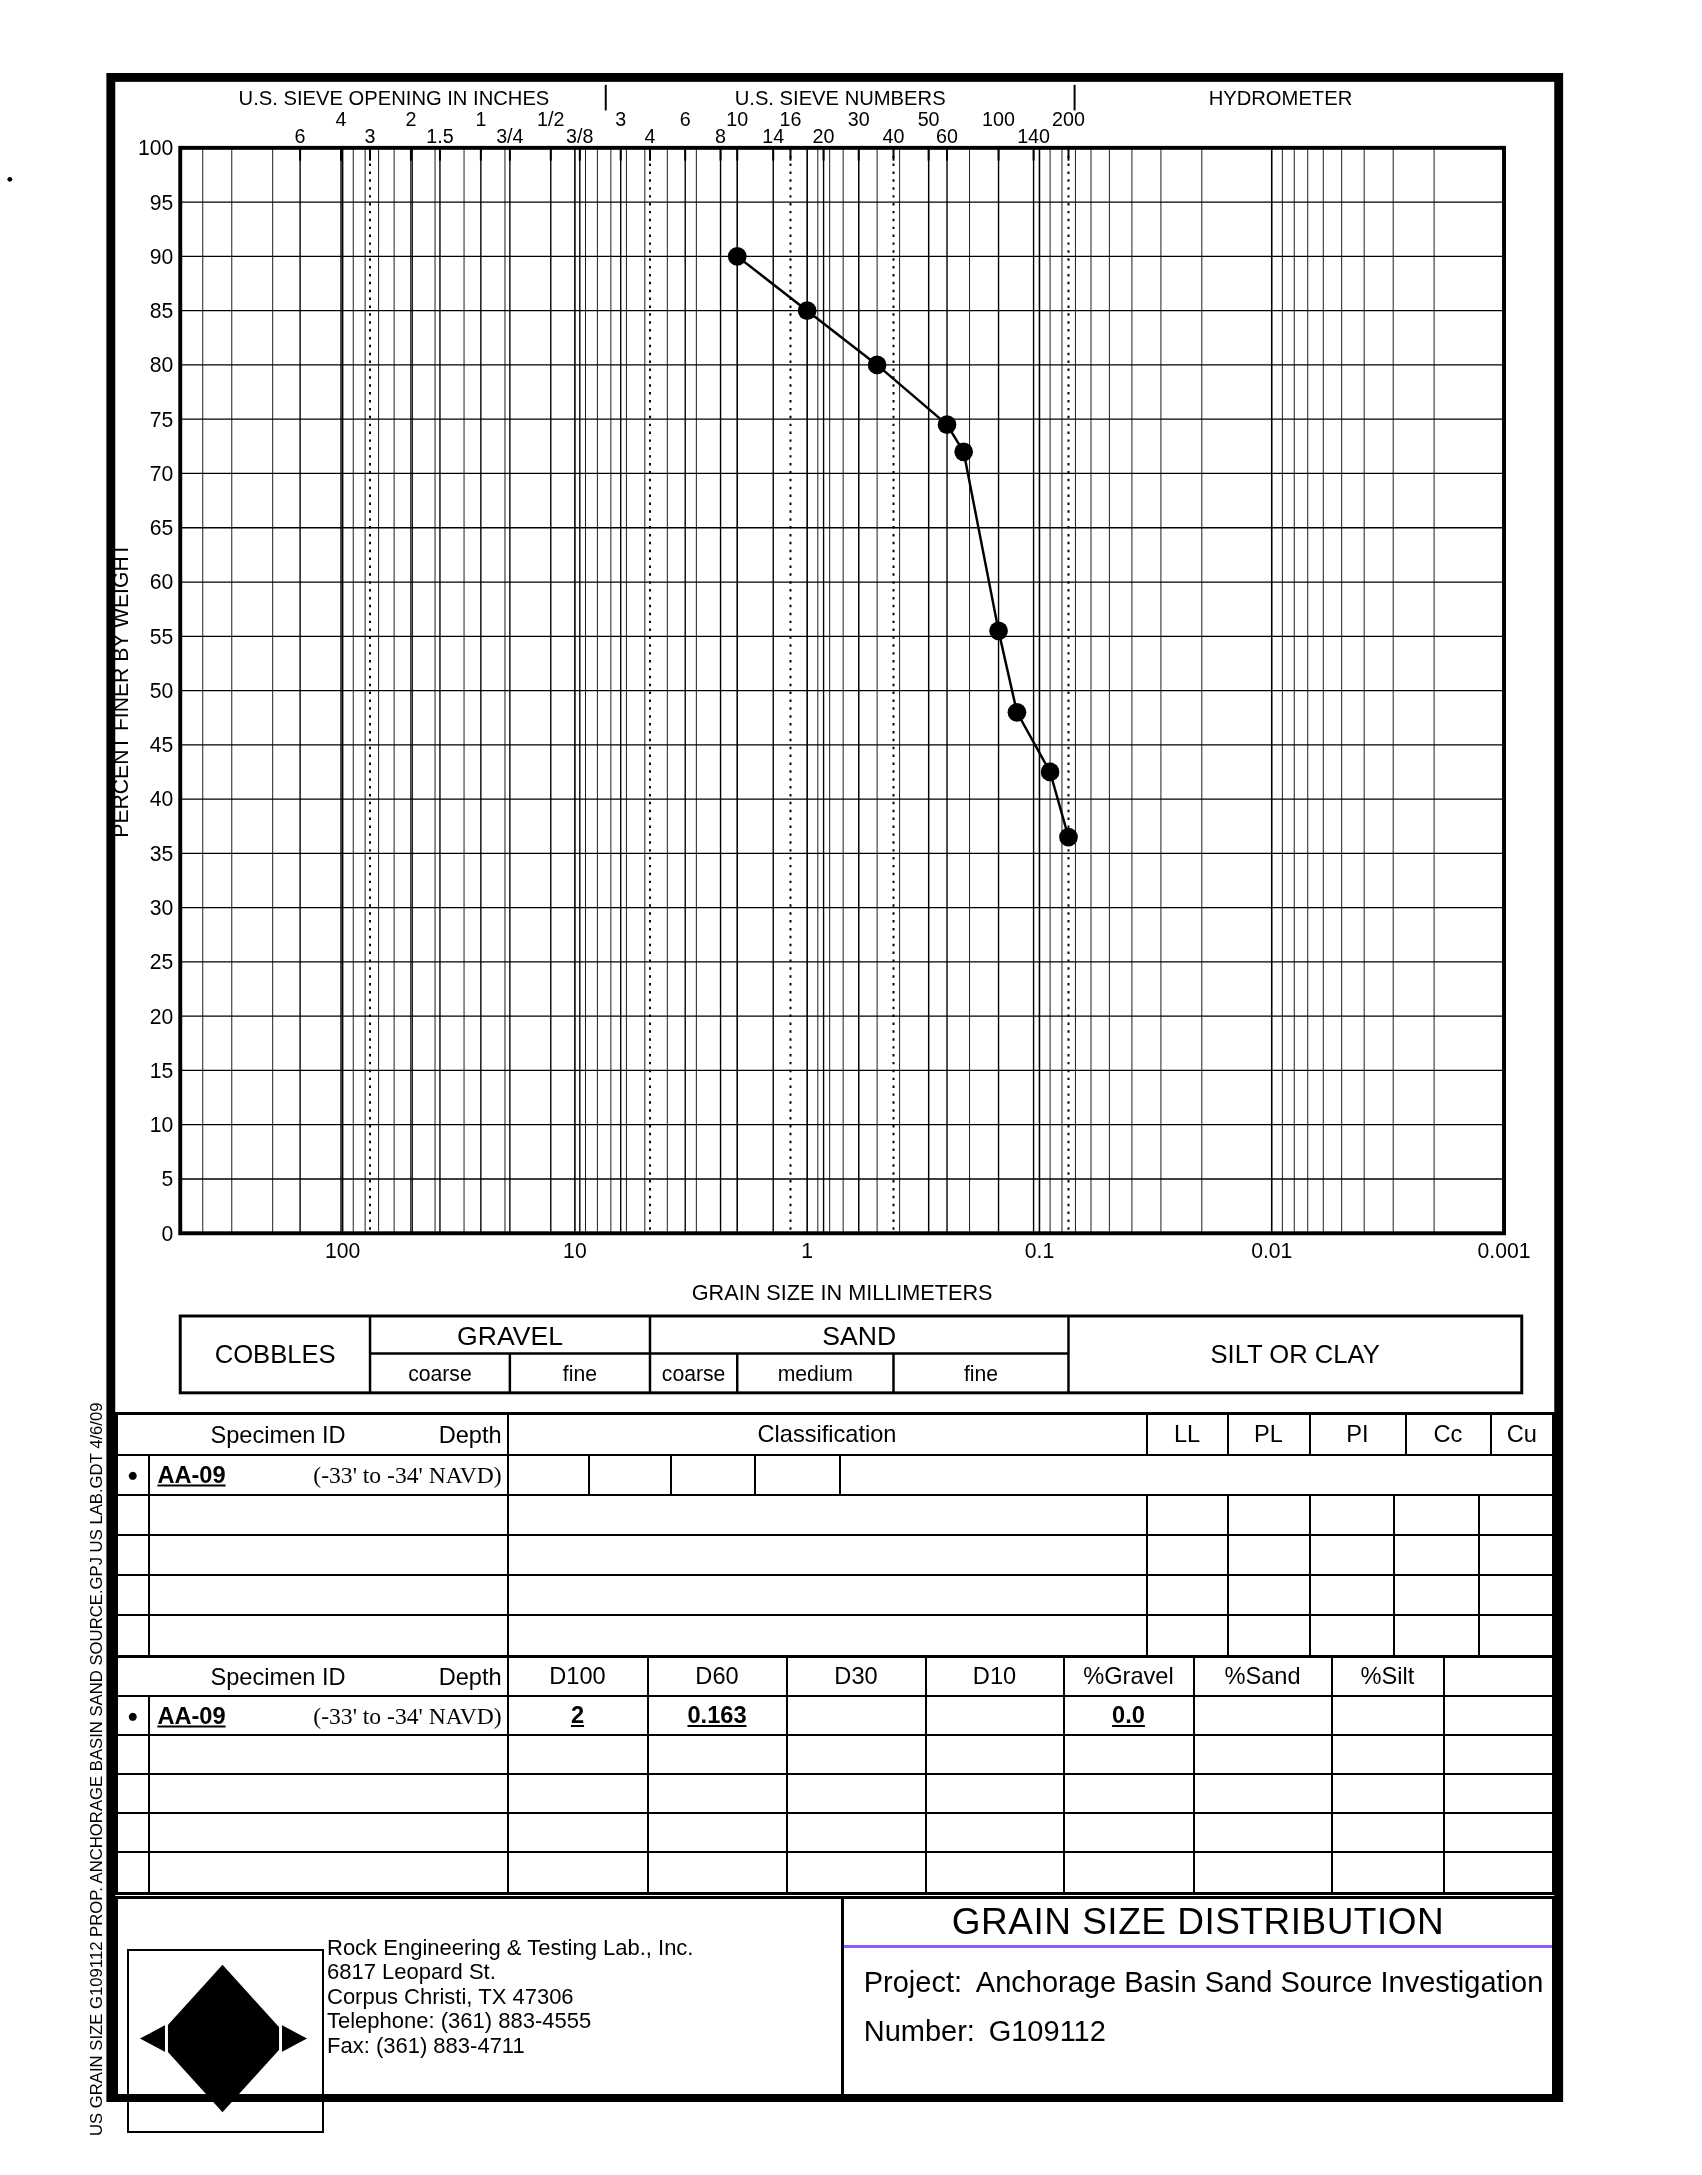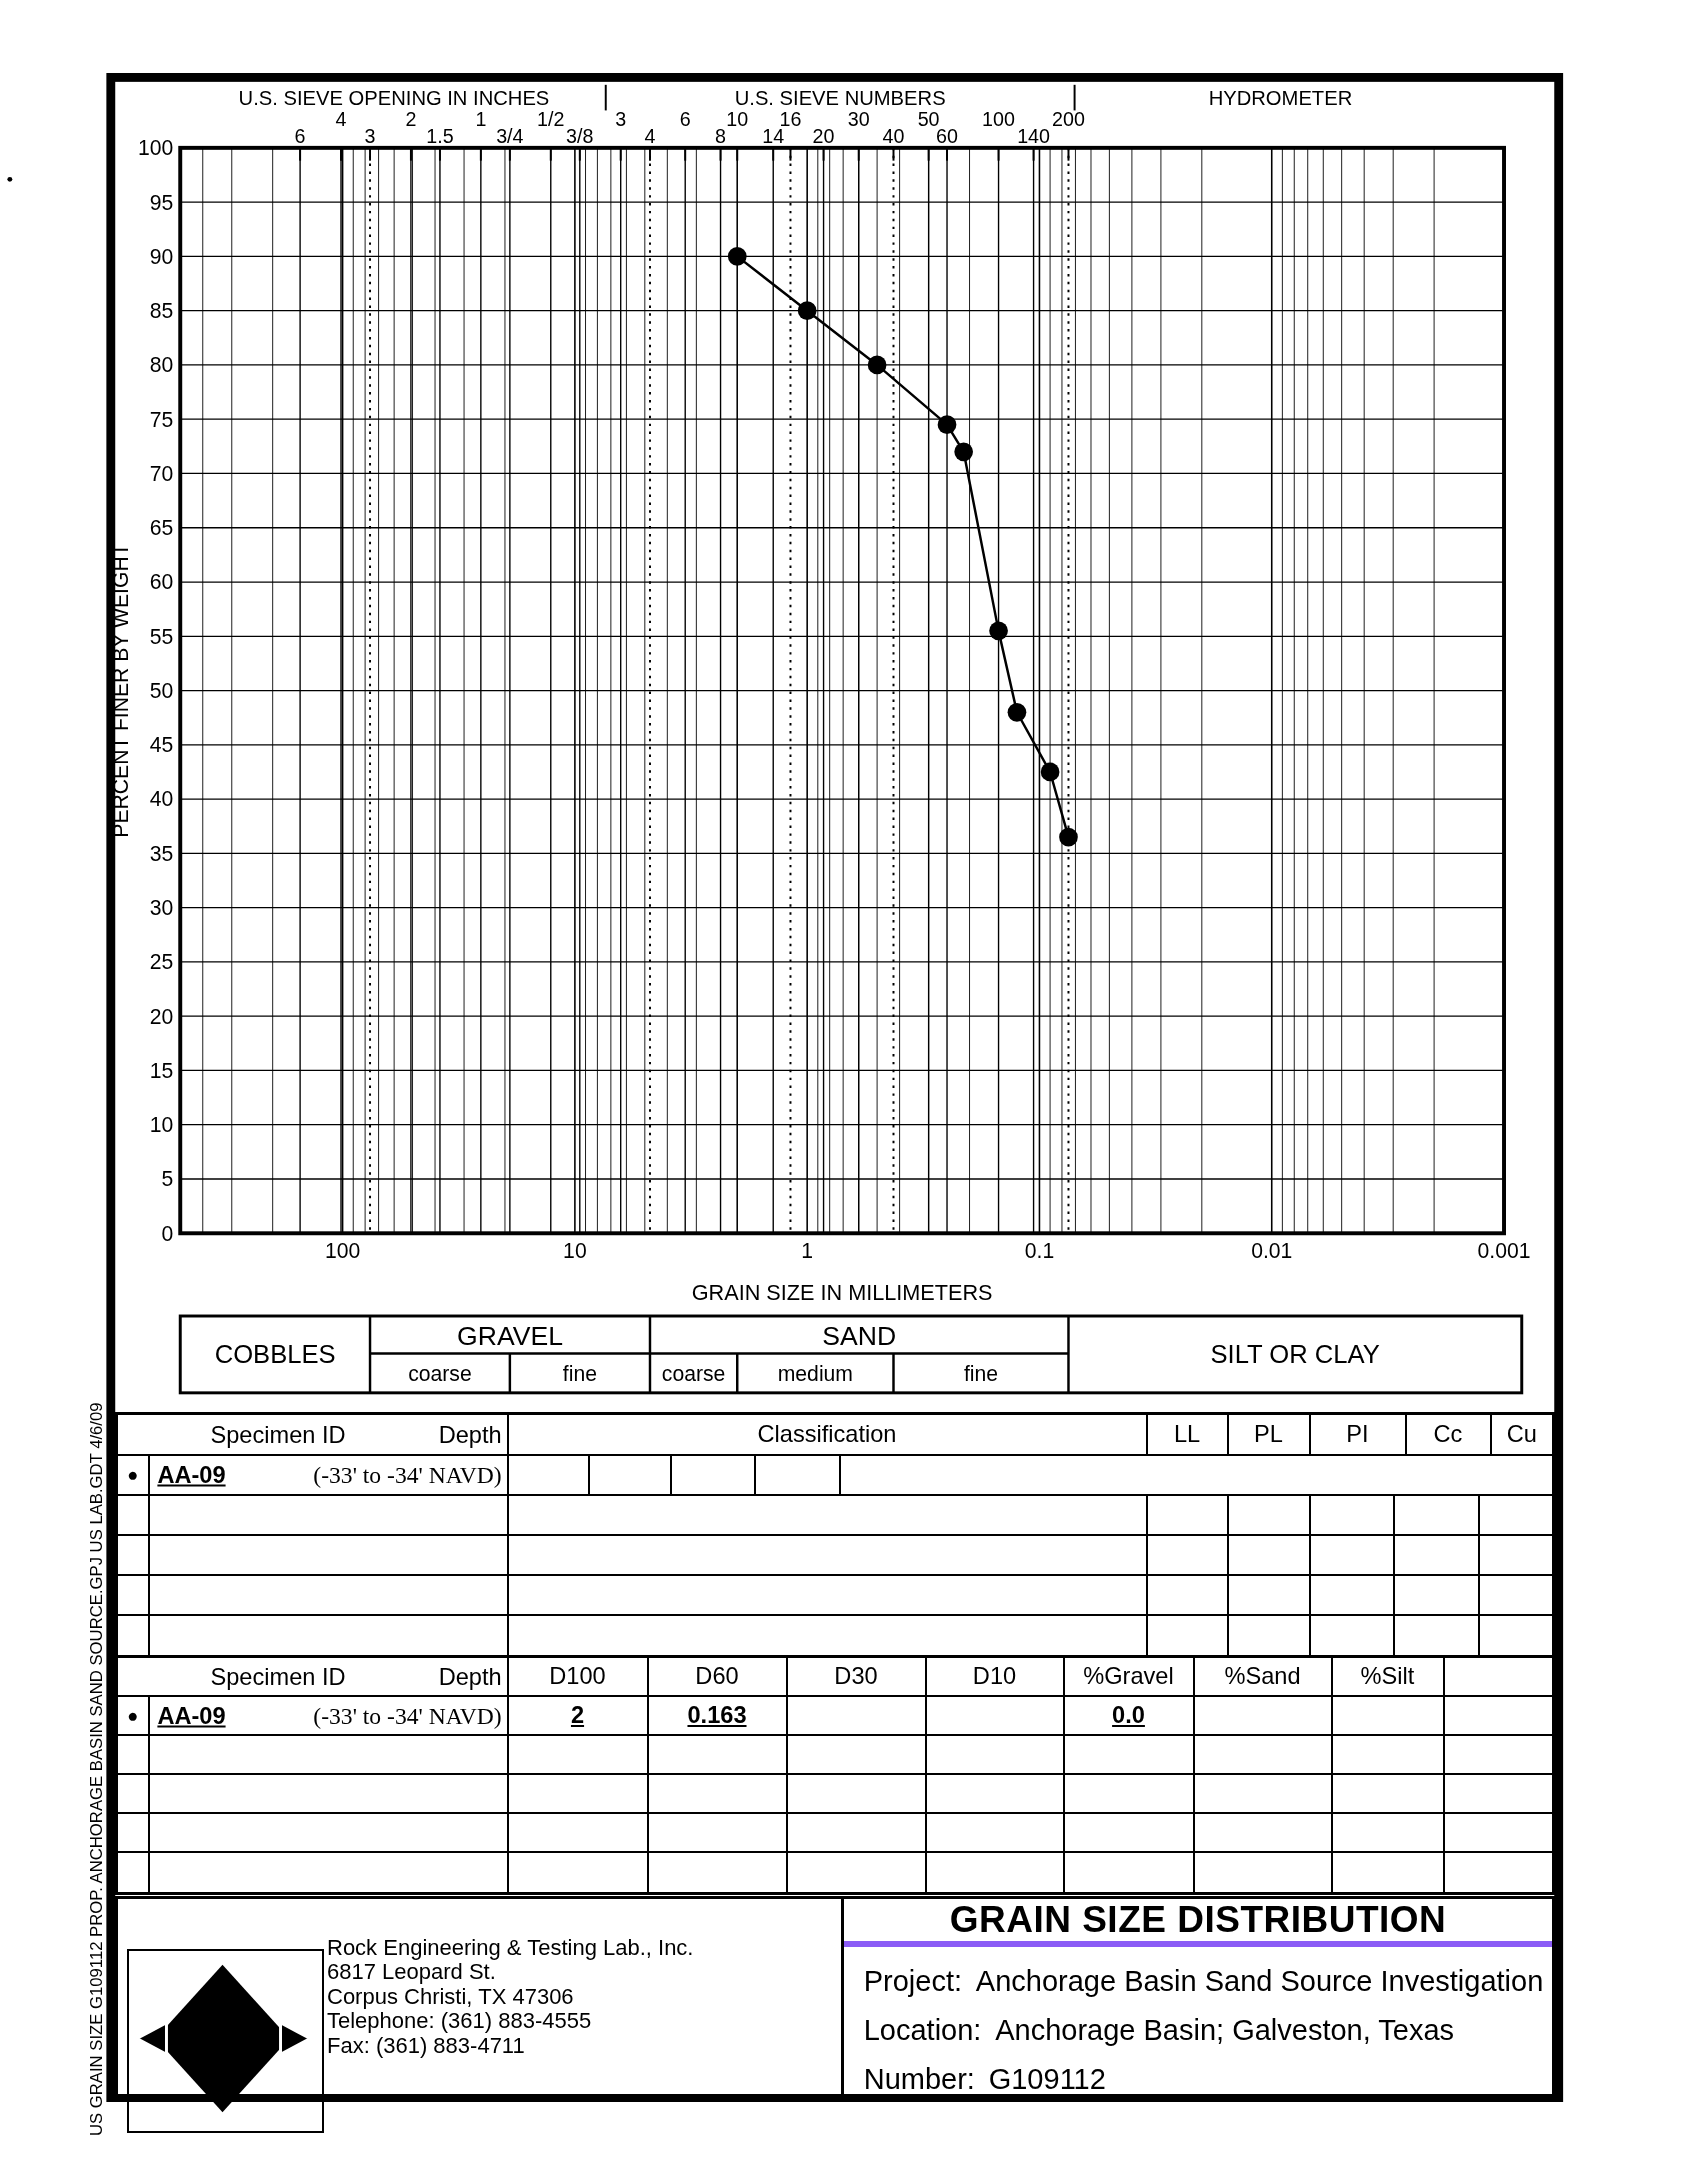--- a/index.html
+++ b/index.html
@@ -21,22 +21,22 @@
   .marker{font-size:18.7px;justify-content:center;}
   .bold{font-weight:bold;text-decoration:underline;}
   .serif{font-family:"Liberation Serif",serif;font-size:23.6px;}
   
   #footer{position:absolute;left:115px;top:1896px;width:1440px;height:201px;
           border:3px solid #000;box-sizing:border-box;display:flex;background:#fff;}
   #footer-left{width:726px;border-right:3px solid #000;box-sizing:border-box;position:relative;}
   #logo-box{position:absolute;left:9px;top:7.9px;width:193px;height:180px;border:2px solid #000;margin-top:42px;}
   #company{position:absolute;left:209px;top:37px;font-size:22px;line-height:24.4px;}
   #footer-right{flex:1;display:flex;flex-direction:column;}
-  #report-title{height:46px;border-bottom:6px solid #8b5cf6;display:flex;align-items:center;
-                justify-content:center;font-size:37px;font-weight:bold;letter-spacing:0.5px;}
+  #report-title{height:46px;border-bottom:3px solid #8b5cf6;display:flex;align-items:center;
+                justify-content:center;font-size:37px;font-weight:normal;letter-spacing:0.5px;}
   #project-info{padding:9.9px 0 0 19.7px;font-size:29px;line-height:49px;}
   #project-info .lbl{margin-right:13.8px;}
   
   #margin-note{position:absolute;left:87px;top:2136px;transform:rotate(-90deg);
                transform-origin:0 0;font-size:16.7px;white-space:nowrap;letter-spacing:0px;}
 </style>
 </head>
 <body>
 
 <svg id="chart-svg" class="abs" style="left:0;top:0;" width="1702" height="2175" viewBox="0 0 1728 2208">
@@ -434,20 +434,19 @@
       <div>6817 Leopard St.</div>
       <div>Corpus Christi, TX 47306</div>
       <div>Telephone:  (361) 883-4555</div>
       <div>Fax:  (361) 883-4711</div>
     </div>
   </div>
   <div id="footer-right">
     <div id="report-title">GRAIN SIZE DISTRIBUTION</div>
     <div id="project-info">
       <div><span class="lbl">Project:</span><span>Anchorage Basin Sand Source Investigation</span></div>
-      <div><span class="lbl">Location:</span><span>Anchorage Basin; Galveston, Texas</span></div>
       <div><span class="lbl">Number:</span><span>G109112</span></div>
     </div>
   </div>
 </div>
 
 <div id="margin-note">US GRAIN SIZE  G109112 PROP. ANCHORAGE BASIN SAND SOURCE.GPJ  US LAB.GDT  4/6/09</div>
 
 
 </body></html>

